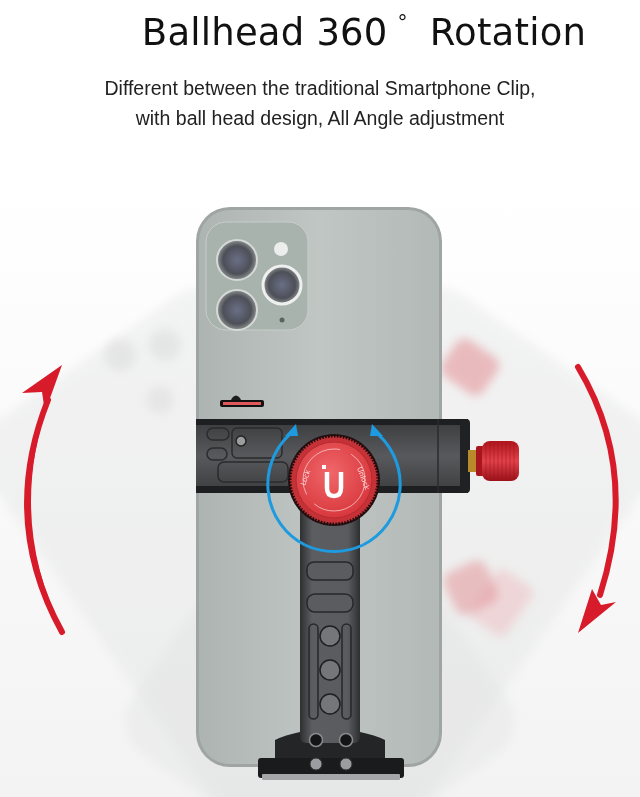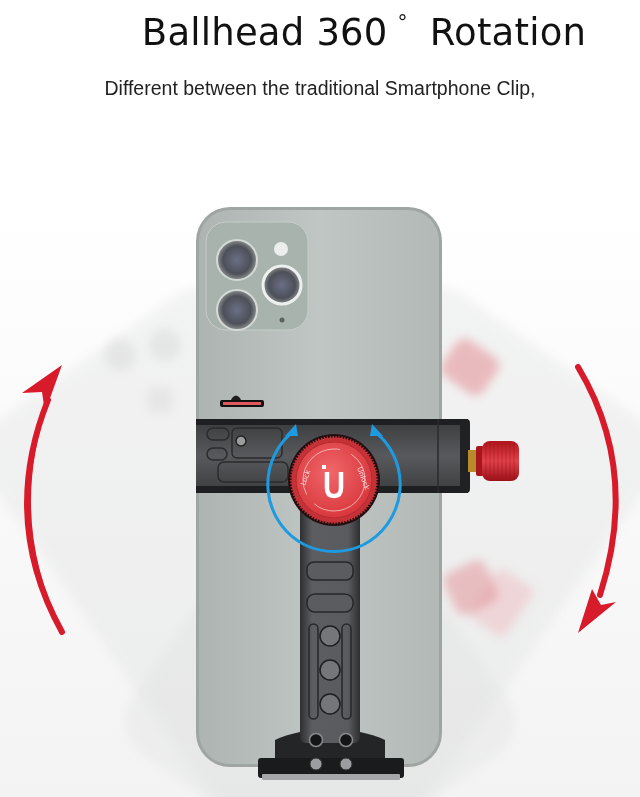--- a/index.html
+++ b/index.html
@@ -26,20 +26,21 @@
 </style>
 </head>
 <body>
 
 <div class="headline">
   <span>Ballhead 360</span><span class="deg">°</span><span>Rotation</span>
 </div>
 
 <div class="subtitle">
   <div>Different between the traditional Smartphone Clip,</div>
+  <div>with ball head design, All Angle adjustment</div>
 </div>
 
 <div class="stage">
   <svg width="640" height="607" viewBox="0 190 640 607" xmlns="http://www.w3.org/2000/svg">
     <defs>
       <linearGradient id="bgfade" x1="0" y1="0" x2="0" y2="1">
         <stop offset="0" stop-color="#ffffff"></stop>
         <stop offset="1" stop-color="#f3f3f3"></stop>
       </linearGradient>
       <linearGradient id="phoneGrad" x1="0" y1="0" x2="1" y2="0">

